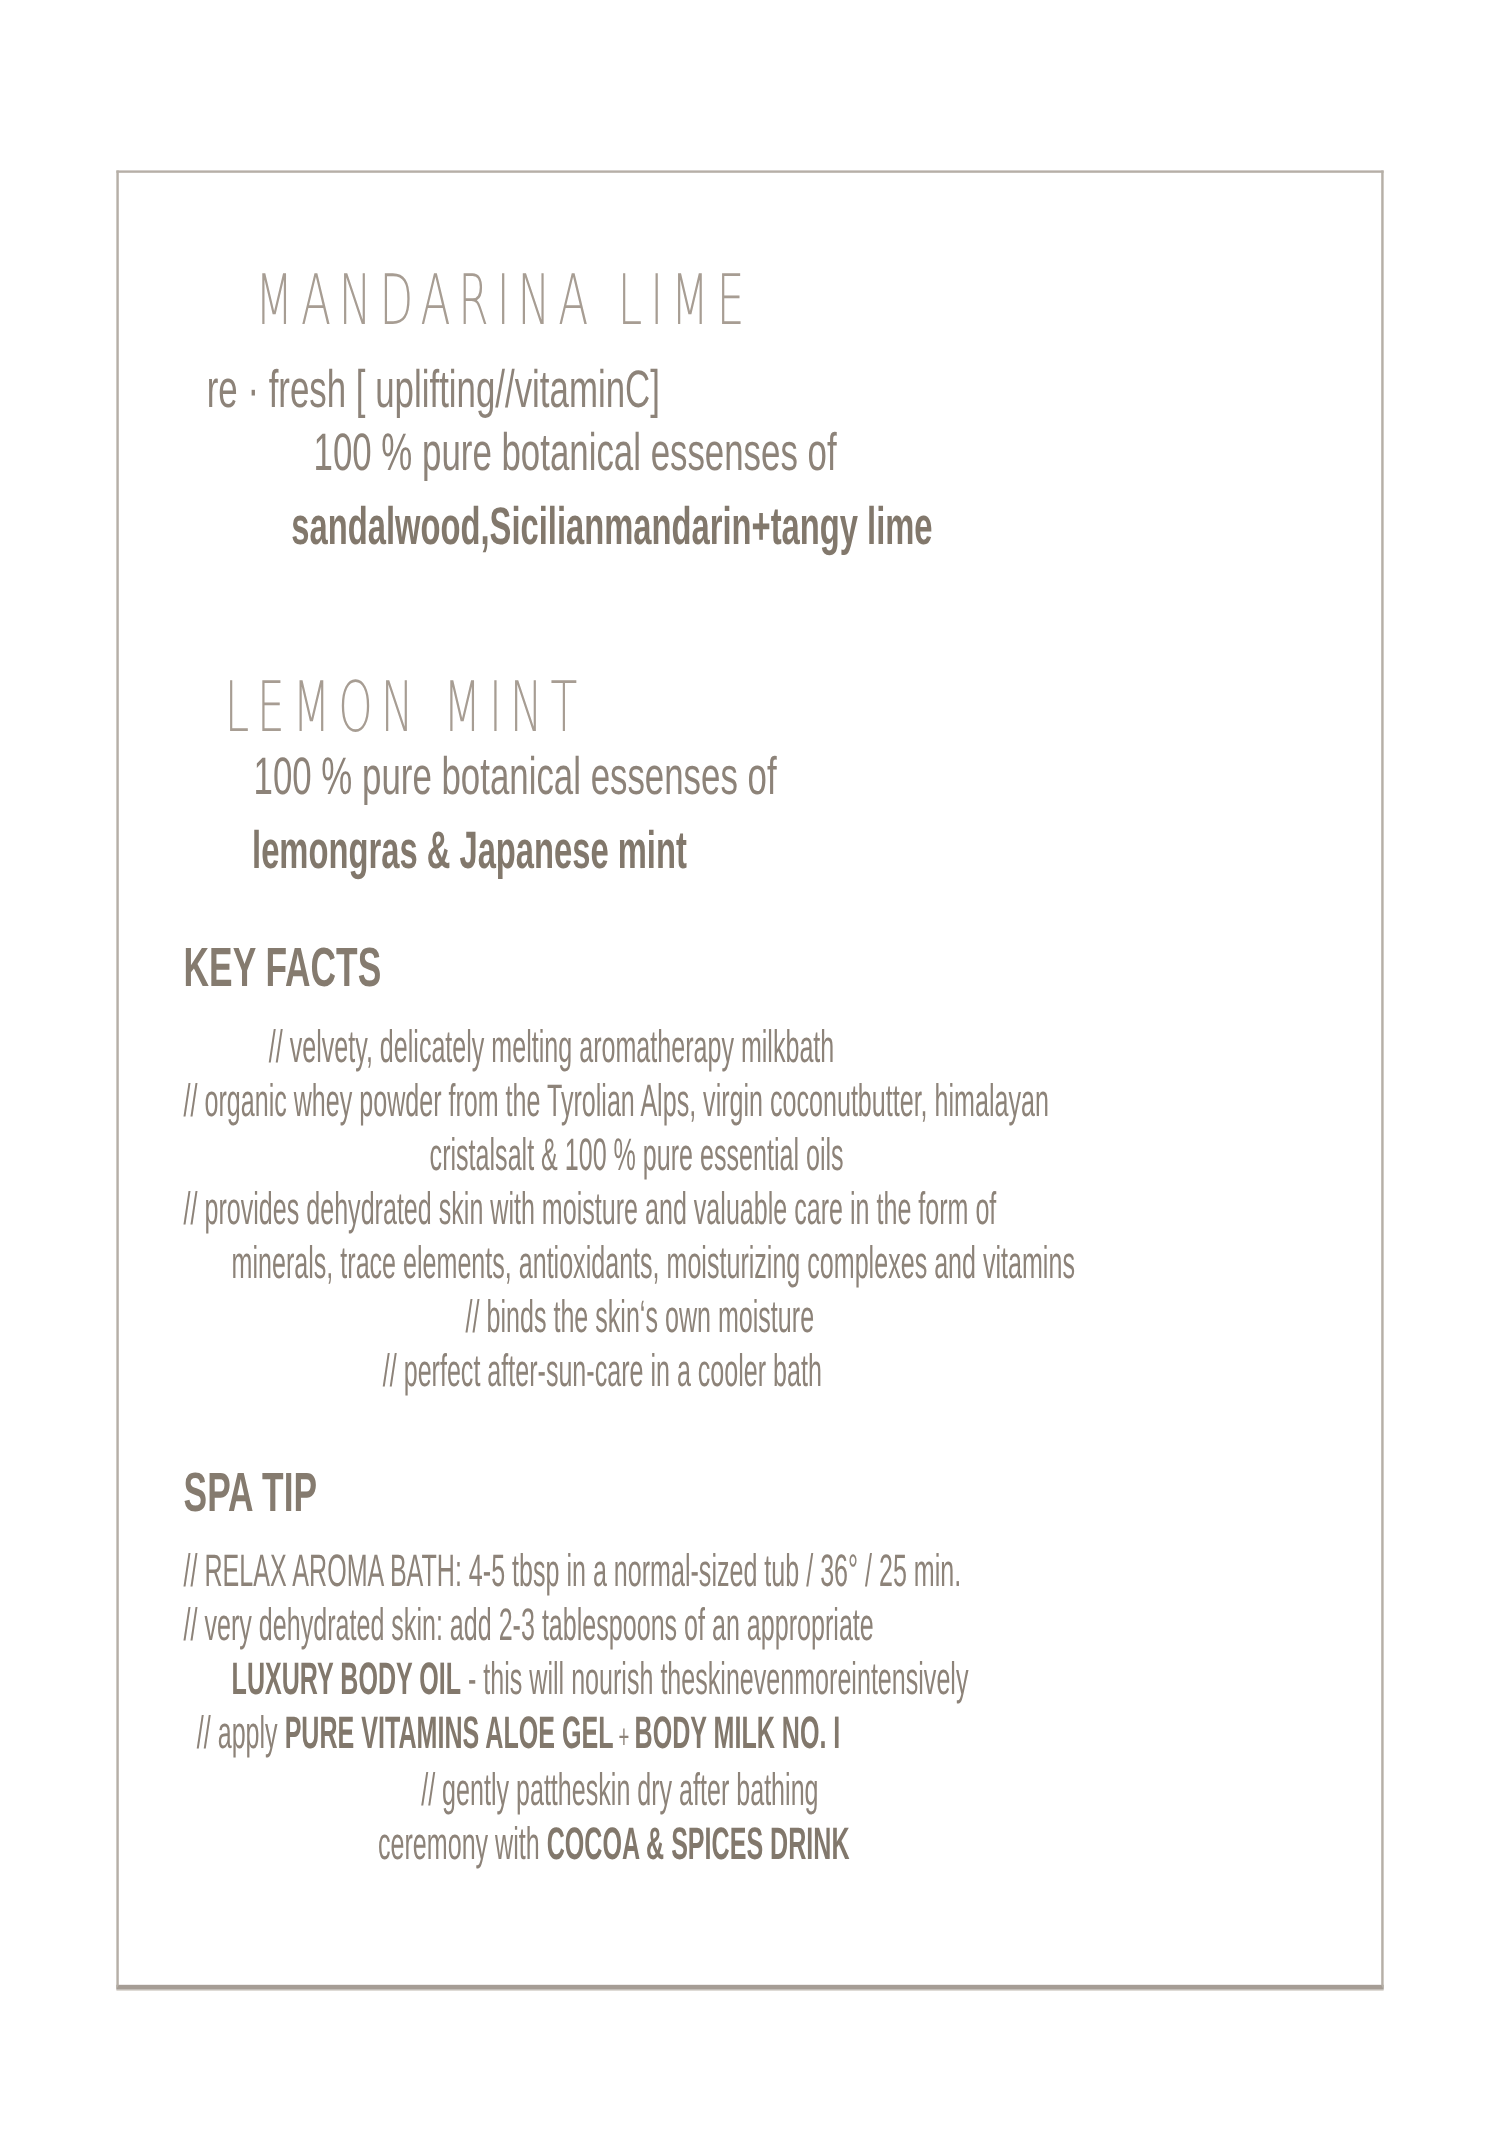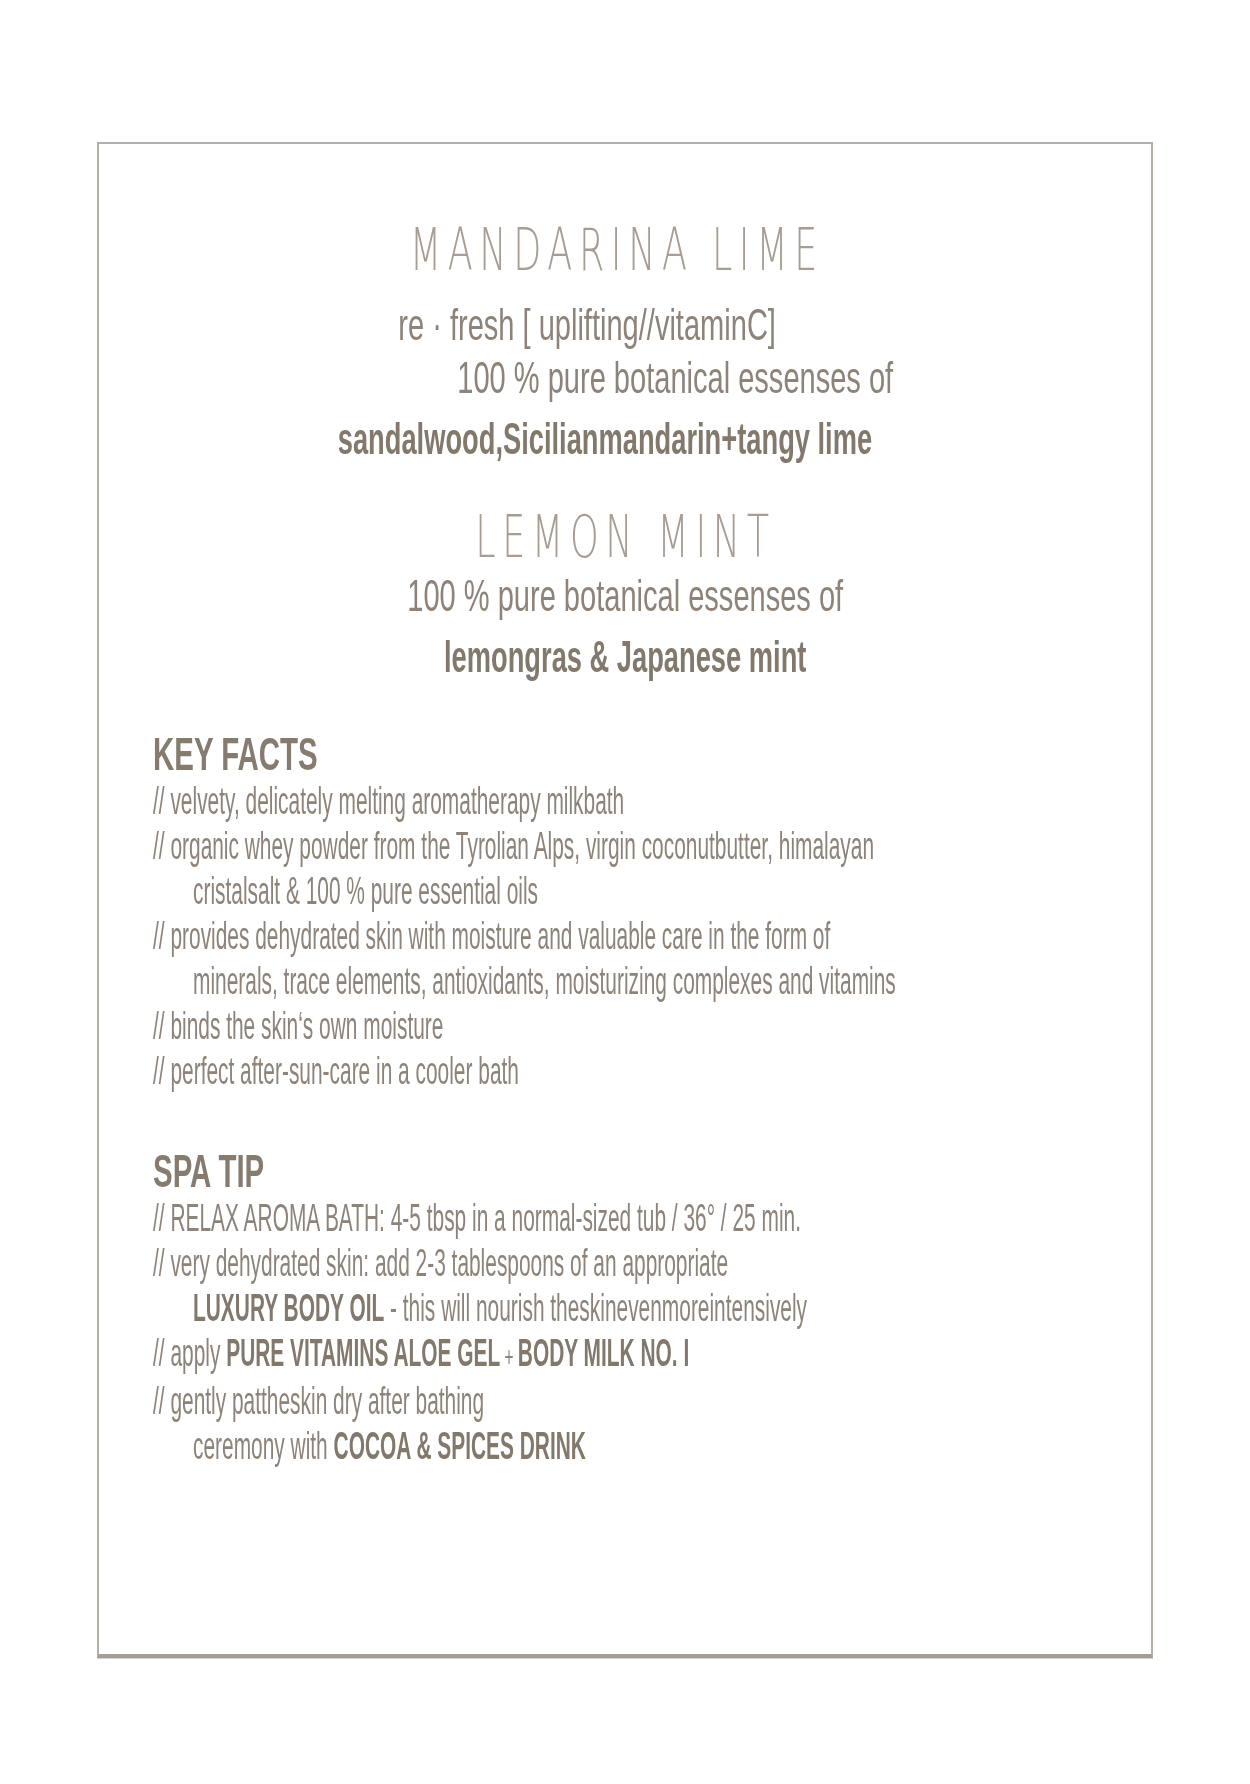--- a/index.html
+++ b/index.html
@@ -3,43 +3,43 @@
 <meta charset="utf-8">
 <style>
   html,body{margin:0;padding:0;background:#ffffff;}
   .page{position:relative;width:1250px;height:1784px;background:#ffffff;overflow:hidden;
         font-family:"Liberation Sans",sans-serif;}
   .frame{position:absolute;left:97px;top:142px;width:1052px;height:1510px;
          border:2px solid #b6afa7;border-bottom:4px solid #a59d95;
          box-shadow:0 1px 0 #d8d3cd;background:#ffffff;}
 
   
-  .product{text-align:center;}
+  .product{}
   .sec1{padding-top:74px;}
-  .sec2{margin-top:40px;}
+  .sec2{margin-top:92px;}
   .p-title{font-family:"DejaVu Sans","Liberation Sans",sans-serif;font-weight:200;
            font-size:58px;line-height:64px;letter-spacing:0.18em;color:#a79d93;white-space:nowrap;}
   .p-title .sx{transform:translateX(-8px) scaleX(0.63);}
   .sec2 .p-title .sx{transform:scaleX(0.63);}
   .cline{font-size:44px;line-height:53px;color:#8d8379;white-space:nowrap;}
   .cline.first{margin-top:16px;padding-left:28px;}
   .cline.bold{font-weight:700;color:#82786c;margin-top:8px;}
   .sx{display:inline-block;white-space:nowrap;transform:scaleX(0.66);transform-origin:center;}
   .sx.off-l52{transform:translateX(-52px) scaleX(0.66);}
   .sx.off-r50{transform:translateX(50px) scaleX(0.66);}
   .sx.bw{transform:translateX(-20px) scaleX(0.62);}
   .sx.bw2{transform:scaleX(0.62);}
 
   
   .list-section{padding-left:54px;text-align:left;}
   .heading{font-size:46px;line-height:50px;font-weight:700;color:#857b6f;white-space:nowrap;}
   .kf .heading{margin-top:46px;}
   .spa .heading{margin-top:52px;}
   .heading .sx{transform:scaleX(0.64);transform-origin:left;}
-  .lines{margin-top:0;}
+  .lines{margin-top:20px;text-align:center;}
   .bline{font-size:38px;line-height:45px;color:#8d8379;white-space:nowrap;}
   .bline .sx{transform:scaleX(0.55);transform-origin:left;}
   .bline.indent{padding-left:40px;}
   .bline .b{font-weight:700;color:#82786c;}
   .bline .small{font-size:28px;}
 </style>
 </head>
 <body>
 
 <div class="page">

